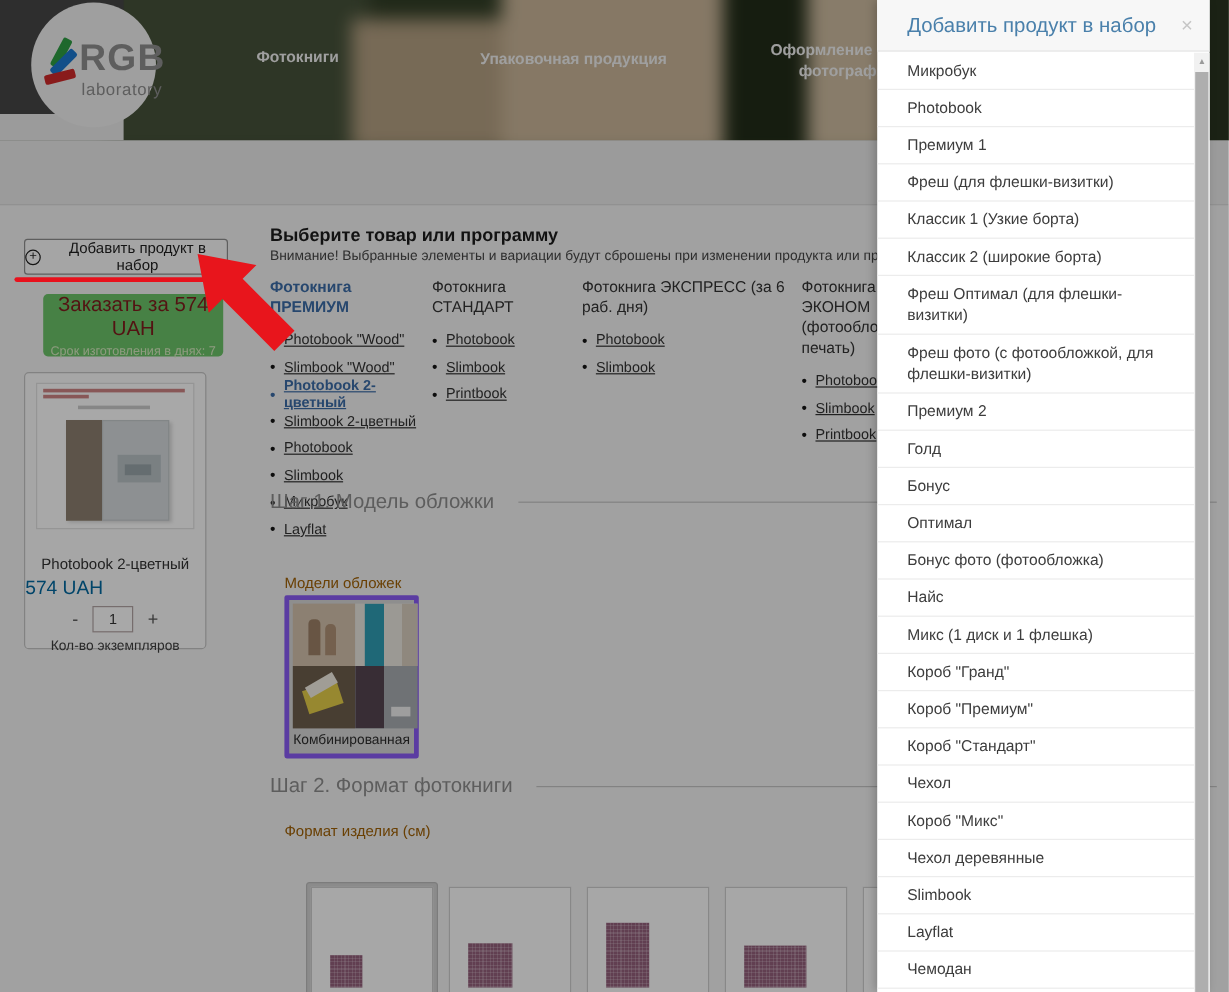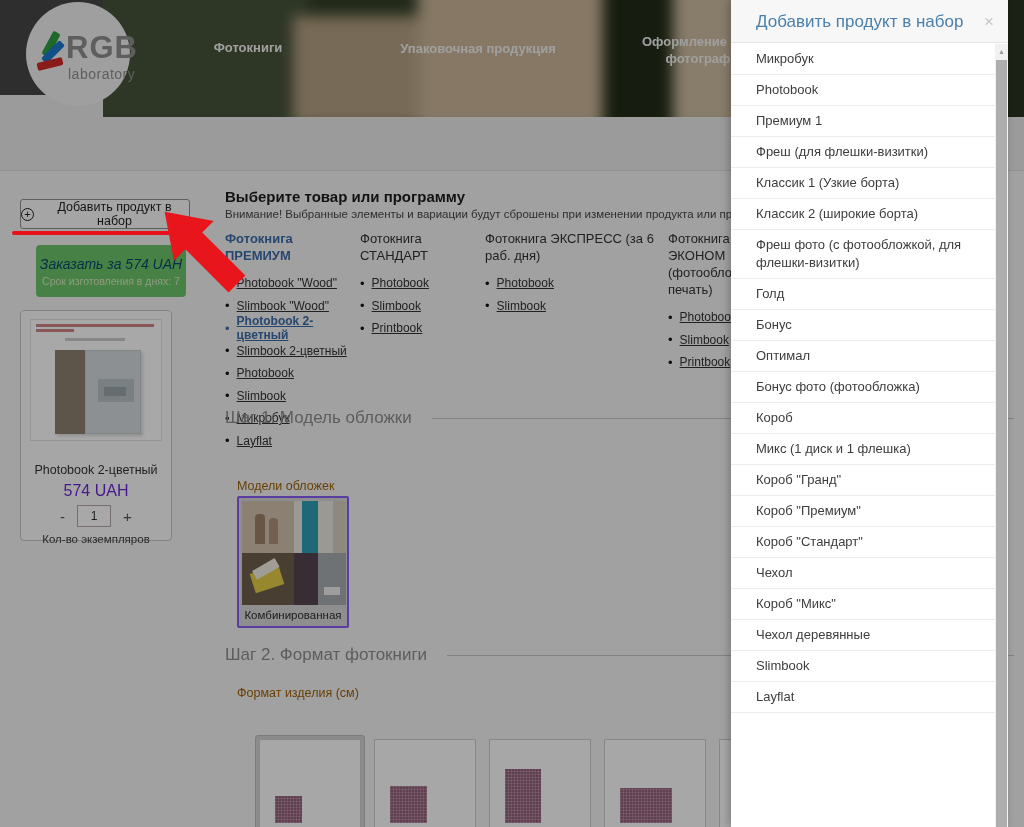--- a/index.html
+++ b/index.html
@@ -35,35 +35,35 @@
   .nav-1 { left:388px; top:41px; width:180px; }
   .nav-2 { left:622px; top:33px; width:168px; line-height:17px; }
   
   .subheader { position:absolute; left:0; top:117px; width:1024px; height:54px; background:#ececec; border-bottom:1px solid #dcdcdc; }
   
   .add-btn { position:absolute; left:20px; top:199px; width:170px; height:30px; background:#fbfbfb; border:1px solid #8f8f8f; border-radius:3px; font-size:12.5px; color:#1f1f1f; display:flex; align-items:center; justify-content:center; gap:6px; cursor:pointer; }
   .plus-circle { width:13px; height:13px; border:1.4px solid #1f1f1f; border-radius:50%; font-size:11px; line-height:10px; text-align:center; color:#1f1f1f; flex:0 0 auto; }
   .red-underline { position:absolute; left:12px; top:231px; width:172px; height:4px; background:#e8111c; border-radius:2px; z-index:60; }
   .arrow-annot { position:absolute; left:156px; top:203px; z-index:60; }
   .order-btn { position:absolute; left:36px; top:245px; width:150px; height:52px; background:#6cc469; border:none; border-radius:4px; display:flex; flex-direction:column; justify-content:center; gap:3px; text-align:center; cursor:pointer; }
-  .order-l1 { font-size:14px; color:#0c4a6e;font-style:italic; }
+  .order-l1 { font-size:17px; color:#7f1d1d; }
   .order-l2 { font-size:10.5px; color:#d8ecc2; }
   .product-card { position:absolute; left:20px; top:310px; width:152px; height:231px; background:#fcfcfc; border:1px solid #c6c6c6; border-radius:4px; }
   .pc-thumb { position:absolute; left:9px; top:8px; width:132px; height:122px; background:#ffffff; border:1px solid #e2e2e2; }
   .pcl { position:absolute; height:3px; }
   .pcl1 { left:5px;  top:4px;  width:118px; background:#cf8484; }
   .pcl2 { left:5px;  top:9px;  width:38px;  background:#cf8484; }
   .pcl3 { left:34px; top:18px; width:60px;  background:#cccccc; }
   .book { position:absolute; left:24px; top:30px; width:86px; height:84px; box-shadow:2px 2px 3px rgba(0,0,0,0.15); }
   .book-left  { position:absolute; left:0; top:0; width:30px; height:84px; background:#8e8071; }
   .book-right { position:absolute; left:30px; top:0; width:56px; height:84px; background:#d6dbde; border:1px solid #c6cbce; }
   .book-photo { position:absolute; left:12px; top:28px; width:36px; height:23px; background:#b9c2c6; }
   .book-photo::after { content:""; position:absolute; left:6px; top:8px; width:22px; height:9px; background:#9aa6ab; }
   .pc-name  { position:absolute; left:0; top:152px; width:100%; text-align:center; font-size:12.5px; color:#333; }
-  .pc-price { position:absolute; left:0; top:171px; width:100%; text-align:center; font-size:16px; color:#6d28d9; }
+  .pc-price { position:absolute; left:0; top:171px; width:100%; text-align:left; font-size:16px; color:#0369a1; }
   .pc-stepper { position:absolute; left:0; top:194px; width:100%; display:flex; align-items:center; justify-content:center; gap:12px; }
   .step-btn { font-size:15px; color:#555; background:none; border:none; cursor:pointer; font-family:inherit; }
   .qty-input { width:34px; height:22px; border:1px solid #b3a6a6; background:#fff; text-align:center; font-size:12px; color:#333; font-family:inherit; }
   .pc-qty-label { position:absolute; left:0; top:222px; width:100%; text-align:center; font-size:11.5px; color:#3f3f3f; }
   
   .main-title { position:absolute; left:225px; top:188px; font-size:15px; font-weight:bold; color:#1c1c1c; }
   .main-warning { position:absolute; left:225px; top:208px; font-size:11.5px; color:#474747; white-space:nowrap; }
   .columns { position:absolute; left:225px; top:230px; display:flex; }
   .col { flex:0 0 auto; }
   .col-0 { width:135px; } .col-1 { width:125px; } .col-2 { width:183px; } .col-3 { width:130px; }
@@ -74,21 +74,21 @@
   .bullet { font-size:13px; color:#141414; line-height:1; }
   .col-link { font-size:12px; color:#333; text-decoration:underline; }
   .col-item.selected .bullet { color:#3c6da8; }
   .col-item.selected .col-link { color:#3c6da8; font-weight:bold; }
   .step-h { position:absolute; left:225px; width:789px; display:flex; align-items:center; gap:20px; font-size:17px; color:#8e8e8e; }
   .step-h .rule { flex:1; border-top:1px solid #c6c6c6; }
   .step1 { top:408px; } .step2 { top:645px; }
   .sub-label { position:absolute; font-size:12.5px; color:#a16207; }
   .models-label { left:237px; top:479px; }
   .format-label { left:237px; top:686px; }
-  .cover-wrap { position:absolute; left:237px; top:496px; width:112px; background:#d8d8d8; border:2px solid #8b5cf6; border-radius:2px; padding:3px; cursor:pointer; }
+  .cover-wrap { position:absolute; left:237px; top:496px; width:112px; background:#d8d8d8; border:4px solid #8b5cf6; border-radius:2px; padding:3px; cursor:pointer; }
   .cover-img { width:104px; height:104px; display:grid; grid-template-columns:52px 52px; grid-template-rows:52px 52px; }
   .cell { position:relative; overflow:hidden; }
   .cell-tl { background:#d5c3ae; }
   .fig1 { position:absolute; left:13px; top:13px; width:10px; height:30px; background:#9e8268; border-radius:4px 4px 0 0; }
   .fig2 { position:absolute; left:27px; top:17px; width:9px; height:26px; background:#b09277; border-radius:4px 4px 0 0; }
   .cell-tr { background:#ece8e1; }
   .teal-strip { position:absolute; left:8px; top:0; width:16px; height:52px; background:#2f9fb5; }
   .beige-strip { position:absolute; right:0; top:0; width:13px; height:52px; background:#d9cfc0; }
   .cell-bl { background:#6e5e4c; }
   .fan { position:absolute; left:10px; top:16px; width:30px; height:20px; background:#e5cf49; transform:rotate(-18deg); }
@@ -378,50 +378,53 @@
       <div class="panel-item">Photobook</div>
 
       <div class="panel-item">Премиум 1</div>
 
       <div class="panel-item">Фреш (для флешки-визитки)</div>
 
       <div class="panel-item">Классик 1 (Узкие борта)</div>
 
       <div class="panel-item">Классик 2 (широкие борта)</div>
 
+      <div class="panel-item">Фреш Оптимал (для флешки-визитки)</div>
 
       <div class="panel-item">Фреш фото (с фотообложкой, для флешки-визитки)</div>
 
+      <div class="panel-item">Премиум 2</div>
 
       <div class="panel-item">Голд</div>
 
       <div class="panel-item">Бонус</div>
 
       <div class="panel-item">Оптимал</div>
 
       <div class="panel-item">Бонус фото (фотообложка)</div>
 
-      <div class="panel-item">Короб</div>
+      <div class="panel-item">Найс</div>
 
       <div class="panel-item">Микс (1 диск и 1 флешка)</div>
 
       <div class="panel-item">Короб "Гранд"</div>
 
       <div class="panel-item">Короб "Премиум"</div>
 
       <div class="panel-item">Короб "Стандарт"</div>
 
       <div class="panel-item">Чехол</div>
 
       <div class="panel-item">Короб "Микс"</div>
 
       <div class="panel-item">Чехол деревянные</div>
 
       <div class="panel-item">Slimbook</div>
 
       <div class="panel-item">Layflat</div>
 
+      <div class="panel-item">Чемодан</div>
     </div>
   <div class="scrollbar">
     <div class="scroll-up">▲</div>
     <div class="scroll-thumb"></div>
   </div>
 </div>
 
 </body></html>

